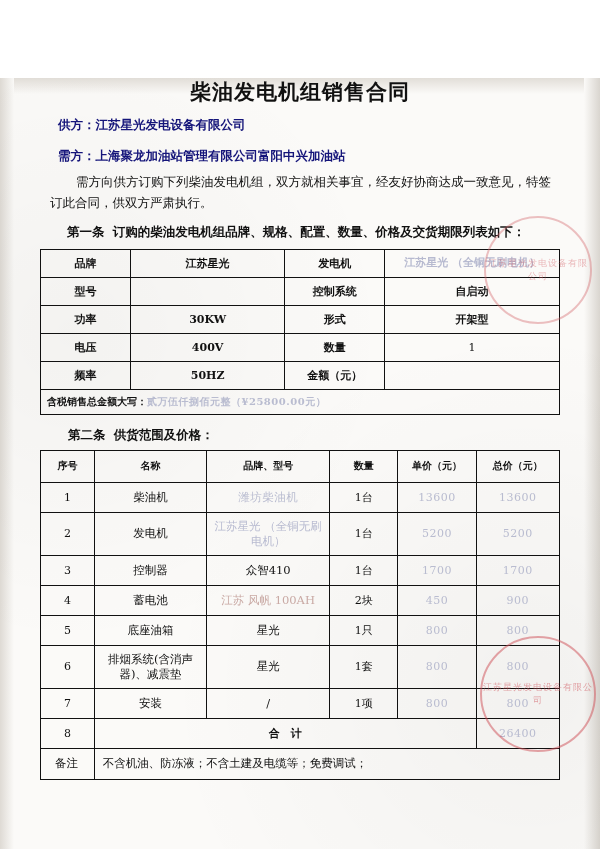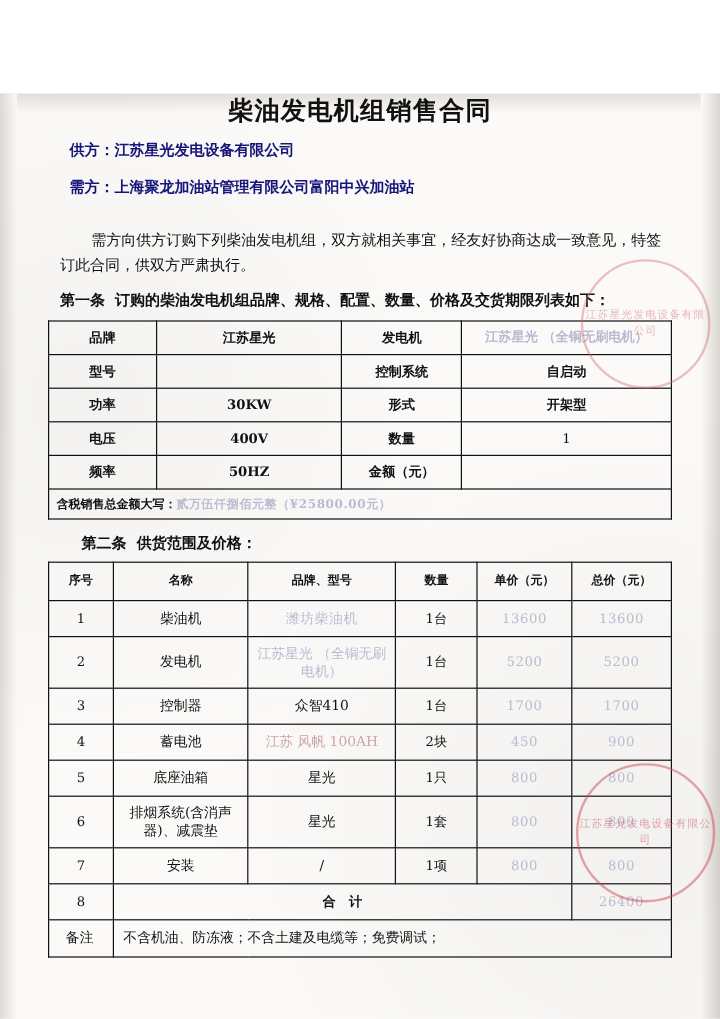--- a/index.html
+++ b/index.html
@@ -66,32 +66,32 @@
     margin-left: 18px;
   }
   .party-line.second {
     margin-top: 11px;
   }
   .para {
     font-family: "DejaVu Serif", "Liberation Serif", serif;
     font-size: 12.5px;
     color: #111;
     line-height: 1.7;
-    margin-top: 24px;
+    margin-top: 6px;
     text-indent: 26px;
     margin-left: 10px;
     margin-right: 4px;
   }
   .clause {
     font-family: "DejaVu Serif", "Liberation Serif", serif;
     font-weight: bold;
     font-size: 12.5px;
     color: #111;
     margin-top: 10px;
-    margin-left: 10px;
+    margin-left: 27px;
   }
   .clause .clause-no { margin-right: 4px; }
   .clause-2 {
     margin-left: 28px;
     margin-top: 12px;
     margin-bottom: 6px;
   }
   table {
     border-collapse: collapse;
     width: 100%;

